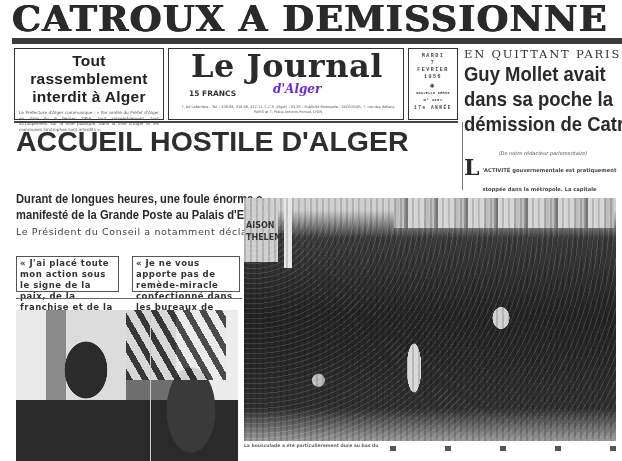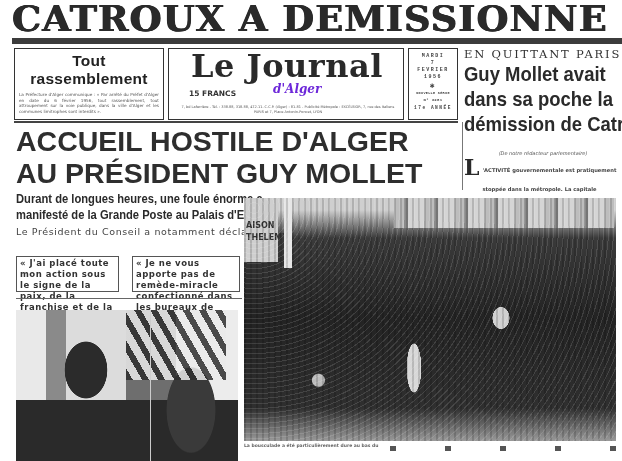--- a/index.html
+++ b/index.html
@@ -168,20 +168,21 @@
   .bottom-right-text span { display: inline-block; width: 6px; height: 5px; background: #555; }
 </style>
 </head>
 <body>
 
 <div class="banner">CATROUX A DEMISSIONNE</div>
 <div class="banner-rule"></div>
 
 <div class="box-left">
   <div class="title">Tout rassemblement</div>
+  <div class="title">interdit à Alger</div>
   <div class="body">La Préfecture d'Alger communique : « Par arrêté du Préfet d'Alger en date du 6 février 1956, tout rassemblement, tout attroupement sur la voie publique, dans la ville d'Alger et les communes limitrophes sont interdits ».</div>
 </div>
 
 <div class="masthead">
   <div class="logo">Le Journal</div>
   <div class="price">15 FRANCS</div>
   <div class="sub">d'Alger</div>
   <div class="addr">7, bd Laferrière - Tél. : 338.88, 318.88, 472.11. C.C.P. (Alger) : 81-81 - Publicité Métropole : EXCÉLSIOR, 7, rue des Italiens PARIS et 7, Place Antonin-Poncet, LYON</div>
 </div>
 
@@ -206,21 +207,20 @@
 <div class="right-lede">
   <span class="dropcap">L</span>
   <span class="lede-text">'ACTIVITÉ gouvernementale est pratiquement stoppée dans la métropole. La capitale politique n'est plus Paris, mais Alger vers laquelle tous les regards</span>
 </div>
 
 <div class="hrule-top"></div>
 <div class="vrule"></div>
 
 <div class="main-head">
   <div>ACCUEIL HOSTILE D'ALGER</div>
-  <div>AU PRÉSIDENT GUY MOLLET</div>
 </div>
 
 <div class="deck">
   <div>Durant de longues heures, une foule énorme a</div>
   <div>manifesté de la Grande Poste au Palais d'Eté</div>
 </div>
 <div class="said">Le Président du Conseil a notamment déclaré :</div>
 
 <div class="quote q1">« J'ai placé toute mon action sous le signe de la paix, de la franchise et de la loyauté »</div>
 <div class="quote q2">« Je ne vous apporte pas de remède-miracle confectionné dans les bureaux de Paris »</div>

